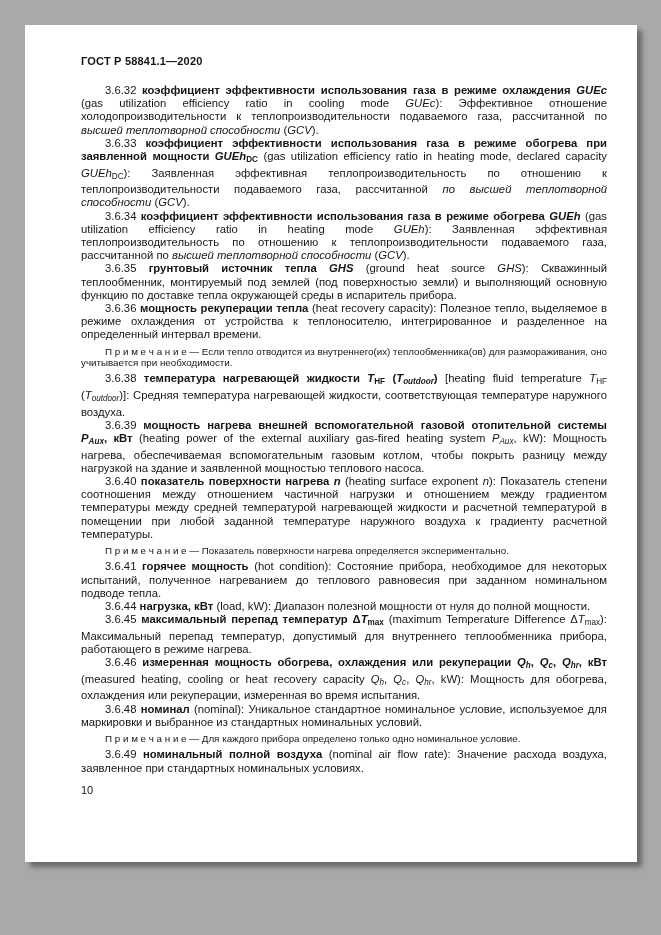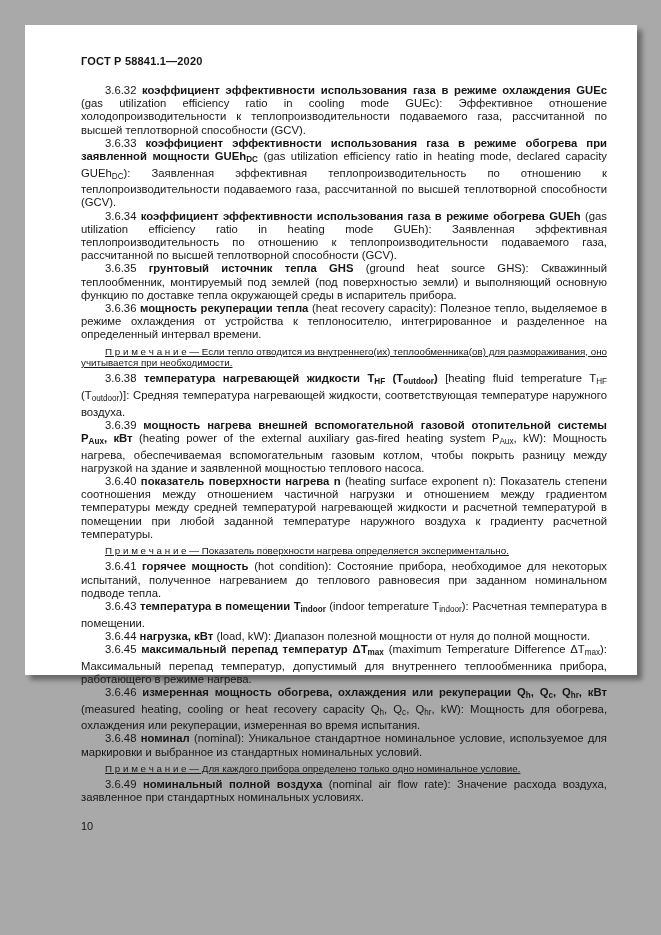--- a/index.html
+++ b/index.html
@@ -1,51 +1,50 @@
 <!DOCTYPE html>
 <html><head>
 <meta charset="utf-8">
 <style>
   html,body{margin:0;padding:0;}
   body{background:#a9a9a9;width:661px;height:935px;font-family:"Liberation Sans",sans-serif;}
   .canvas{position:relative;width:661px;height:935px;background:#a9a9a9;overflow:hidden;}
   .page{
-    position:absolute;left:25px;top:25px;width:612px;height:650px;
+    position:absolute;left:25px;top:25px;width:612px;height:837px;
     background:#ffffff;box-shadow:5px 5px 5px rgba(0,0,0,0.38);
     box-sizing:border-box;padding:30px 30px 0 56px;color:#161616;
   }
   .doc-header{font-weight:bold;font-size:11px;letter-spacing:0.2px;margin-bottom:17px;}
   .doc-body{font-size:11.3px;line-height:13.2px;text-align:justify;}
   .doc-body p{margin:0;}
   .doc-body p.definition{text-indent:24px;}
-  .doc-body p.note{font-size:9.8px;line-height:11.4px;text-indent:24px;margin:4px 0 4px 0;text-decoration:underline;}
+  .doc-body p.note{font-size:9.8px;line-height:11.4px;text-indent:24px;margin:4px 0 4px 0;}
   .b{font-weight:bold;}
-  .i{}
+  .i{font-style:italic;}
   .sub{font-size:72%;vertical-align:-18%;}
-  .page-number{font-size:11px;margin-top:15px;}
+  .page-number{font-size:11px;margin-top:9px;}
 </style>
 </head>
 <body>
 
 <div class="canvas">
   <div class="page">
     <div class="doc-header">ГОСТ Р 58841.1—2020</div>
     <div class="doc-body">
         <p class="definition"><span>3.6.32 </span><span class="b">коэффициент эффективности использования газа в режиме охлаждения </span><span class="b i">GUEc</span><span> (gas utilization efficiency ratio in cooling mode </span><span class="i">GUEc</span><span>): Эффективное отношение холодопроизводительности к теплопроизводительности подаваемого газа, рассчитанной по </span><span class="i">высшей теплотворной способности</span><span> (</span><span class="i">GCV</span><span>).</span></p>
         <p class="definition"><span>3.6.33 </span><span class="b">коэффициент эффективности использования газа в режиме обогрева при заявленной мощности </span><span class="b i">GUEh</span><span class="b sub">DC</span><span> (gas utilization efficiency ratio in heating mode, declared capacity </span><span class="i">GUEh</span><span class="sub">DC</span><span>): Заявленная эффективная теплопроизводительность по отношению к теплопроизводительности подаваемого газа, рассчитанной </span><span class="i">по высшей теплотворной способности</span><span> (</span><span class="i">GCV</span><span>).</span></p>
         <p class="definition"><span>3.6.34 </span><span class="b">коэффициент эффективности использования газа в режиме обогрева </span><span class="b i">GUEh</span><span> (gas utilization efficiency ratio in heating mode </span><span class="i">GUEh</span><span>): Заявленная эффективная теплопроизводительность по отношению к теплопроизводительности подаваемого газа, рассчитанной по </span><span class="i">высшей теплотворной способности</span><span> (</span><span class="i">GCV</span><span>).</span></p>
         <p class="definition"><span>3.6.35 </span><span class="b">грунтовый источник тепла </span><span class="b i">GHS</span><span> (ground heat source </span><span class="i">GHS</span><span>): Скважинный теплообменник, монтируемый под землей (под поверхностью земли) и выполняющий основную функцию по доставке тепла окружающей среды в испаритель прибора.</span></p>
         <p class="definition"><span>3.6.36 </span><span class="b">мощность рекуперации тепла</span><span> (heat recovery capacity): Полезное тепло, выделяемое в режиме охлаждения от устройства к теплоносителю, интегрированное и разделенное на определенный интервал времени.</span></p>
         <p class="note"><span>П р и м е ч а н и е — Если тепло отводится из внутреннего(их) теплообменника(ов) для размораживания, оно учитывается при необходимости.</span></p>
         <p class="definition"><span>3.6.38 </span><span class="b">температура нагревающей жидкости </span><span class="b i">T</span><span class="b sub">HF</span><span class="b"> (</span><span class="b i">T</span><span class="b i sub">outdoor</span><span class="b">)</span><span> [heating fluid temperature </span><span class="i">T</span><span class="sub">HF</span><span> (</span><span class="i">T</span><span class="i sub">outdoor</span><span>)]: Средняя температура нагревающей жидкости, соответствующая температуре наружного воздуха.</span></p>
         <p class="definition"><span>3.6.39 </span><span class="b">мощность нагрева внешней вспомогательной газовой отопительной системы </span><span class="b i">P</span><span class="b i sub">Aux</span><span class="b">, кВт</span><span> (heating power of the external auxiliary gas-fired heating system </span><span class="i">P</span><span class="i sub">Aux</span><span>, kW): Мощность нагрева, обеспечиваемая вспомогательным газовым котлом, чтобы покрыть разницу между нагрузкой на здание и заявленной мощностью теплового насоса.</span></p>
         <p class="definition"><span>3.6.40 </span><span class="b">показатель поверхности нагрева </span><span class="b i">n</span><span> (heating surface exponent </span><span class="i">n</span><span>): Показатель степени соотношения между отношением частичной нагрузки и отношением между градиентом температуры между средней температурой нагревающей жидкости и расчетной температурой в помещении при любой заданной температуре наружного воздуха к градиенту расчетной температуры.</span></p>
         <p class="note"><span>П р и м е ч а н и е — Показатель поверхности нагрева определяется экспериментально.</span></p>
         <p class="definition"><span>3.6.41 </span><span class="b">горячее мощность</span><span> (hot condition): Состояние прибора, необходимое для некоторых испытаний, полученное нагреванием до теплового равновесия при заданном номинальном подводе тепла.</span></p>
-        <p class="definition"><span>3.6.43 </span><span class="b">температура в помещении </span><span class="b i">T</span><span class="b i sub">indoor</span><span> (indoor temperature </span><span class="i">T</span><span class="i sub">indoor</span><span>): Расчетная температура в помещении.</span></p>
         <p class="definition"><span>3.6.44 </span><span class="b">нагрузка, кВт</span><span> (load, kW): Диапазон полезной мощности от нуля до полной мощности.</span></p>
         <p class="definition"><span>3.6.45 </span><span class="b">максимальный перепад температур </span><span class="b">Δ</span><span class="b i">T</span><span class="b sub">max</span><span> (maximum Temperature Difference </span><span>Δ</span><span class="i">T</span><span class="sub">max</span><span>): Максимальный перепад температур, допустимый для внутреннего теплообменника прибора, работающего в режиме нагрева.</span></p>
         <p class="definition"><span>3.6.46 </span><span class="b">измеренная мощность обогрева, охлаждения или рекуперации </span><span class="b i">Q</span><span class="b i sub">h</span><span class="b">, </span><span class="b i">Q</span><span class="b i sub">c</span><span class="b">, </span><span class="b i">Q</span><span class="b i sub">hr</span><span class="b">, кВт</span><span> (measured heating, cooling or heat recovery capacity </span><span class="i">Q</span><span class="i sub">h</span><span>, </span><span class="i">Q</span><span class="i sub">c</span><span>, </span><span class="i">Q</span><span class="i sub">hr</span><span>, kW): Мощность для обогрева, охлаждения или рекуперации, измеренная во время испытания.</span></p>
         <p class="definition"><span>3.6.48 </span><span class="b">номинал</span><span> (nominal): Уникальное стандартное номинальное условие, используемое для маркировки и выбранное из стандартных номинальных условий.</span></p>
         <p class="note"><span>П р и м е ч а н и е — Для каждого прибора определено только одно номинальное условие.</span></p>
         <p class="definition"><span>3.6.49 </span><span class="b">номинальный полной воздуха</span><span> (nominal air flow rate): Значение расхода воздуха, заявленное при стандартных номинальных условиях.</span></p>
       </div>
     <div class="page-number">10</div>
   </div>
 </div>

